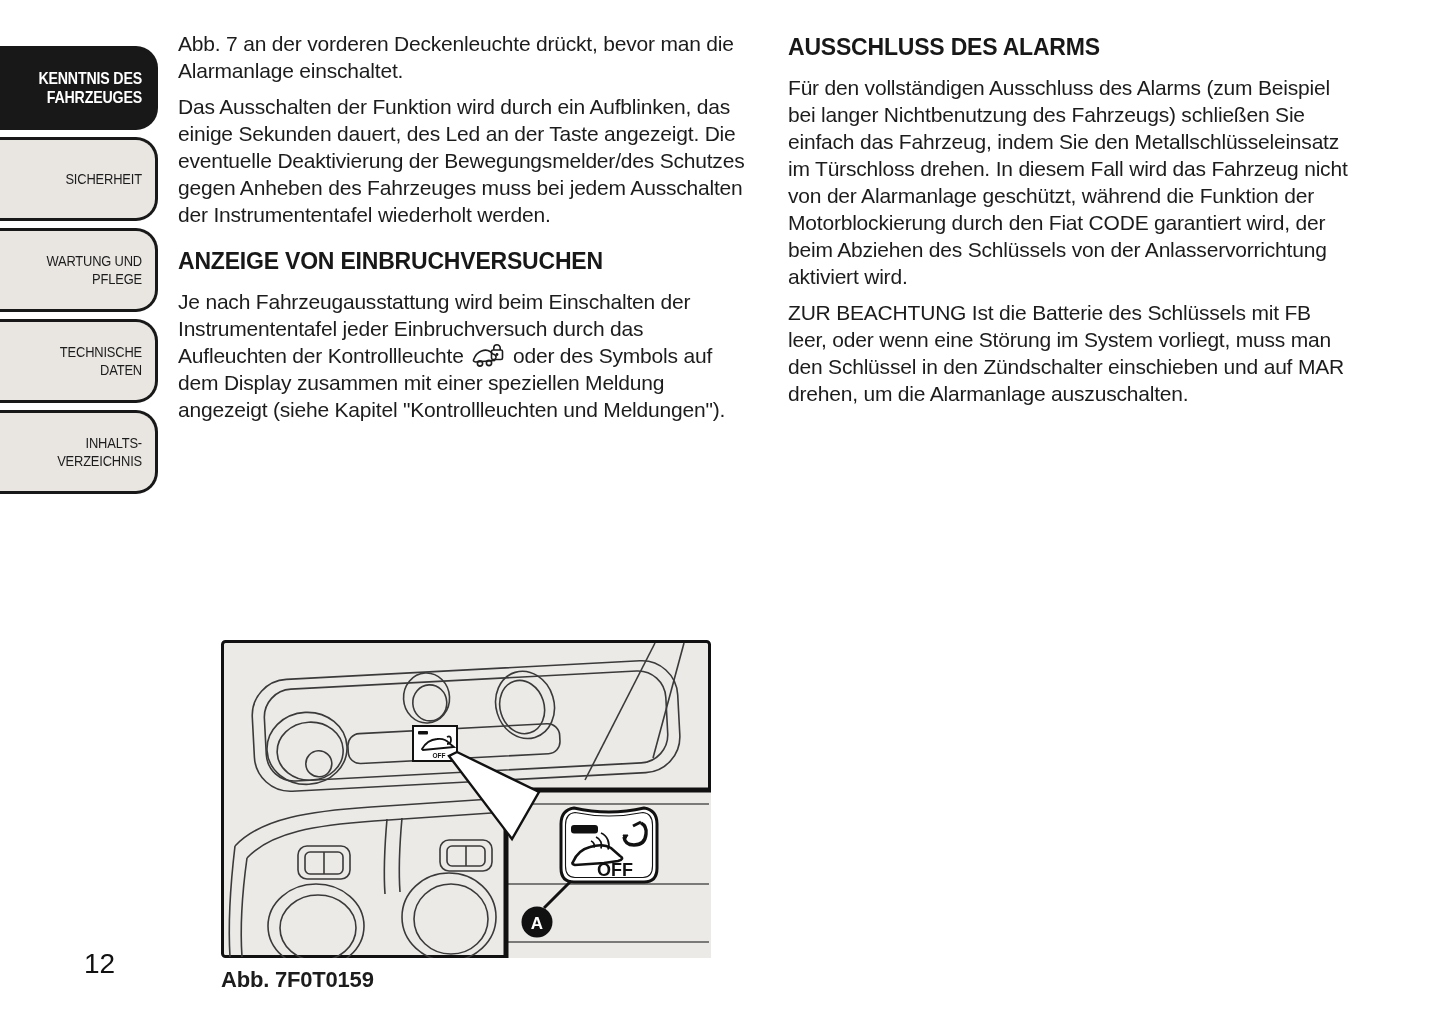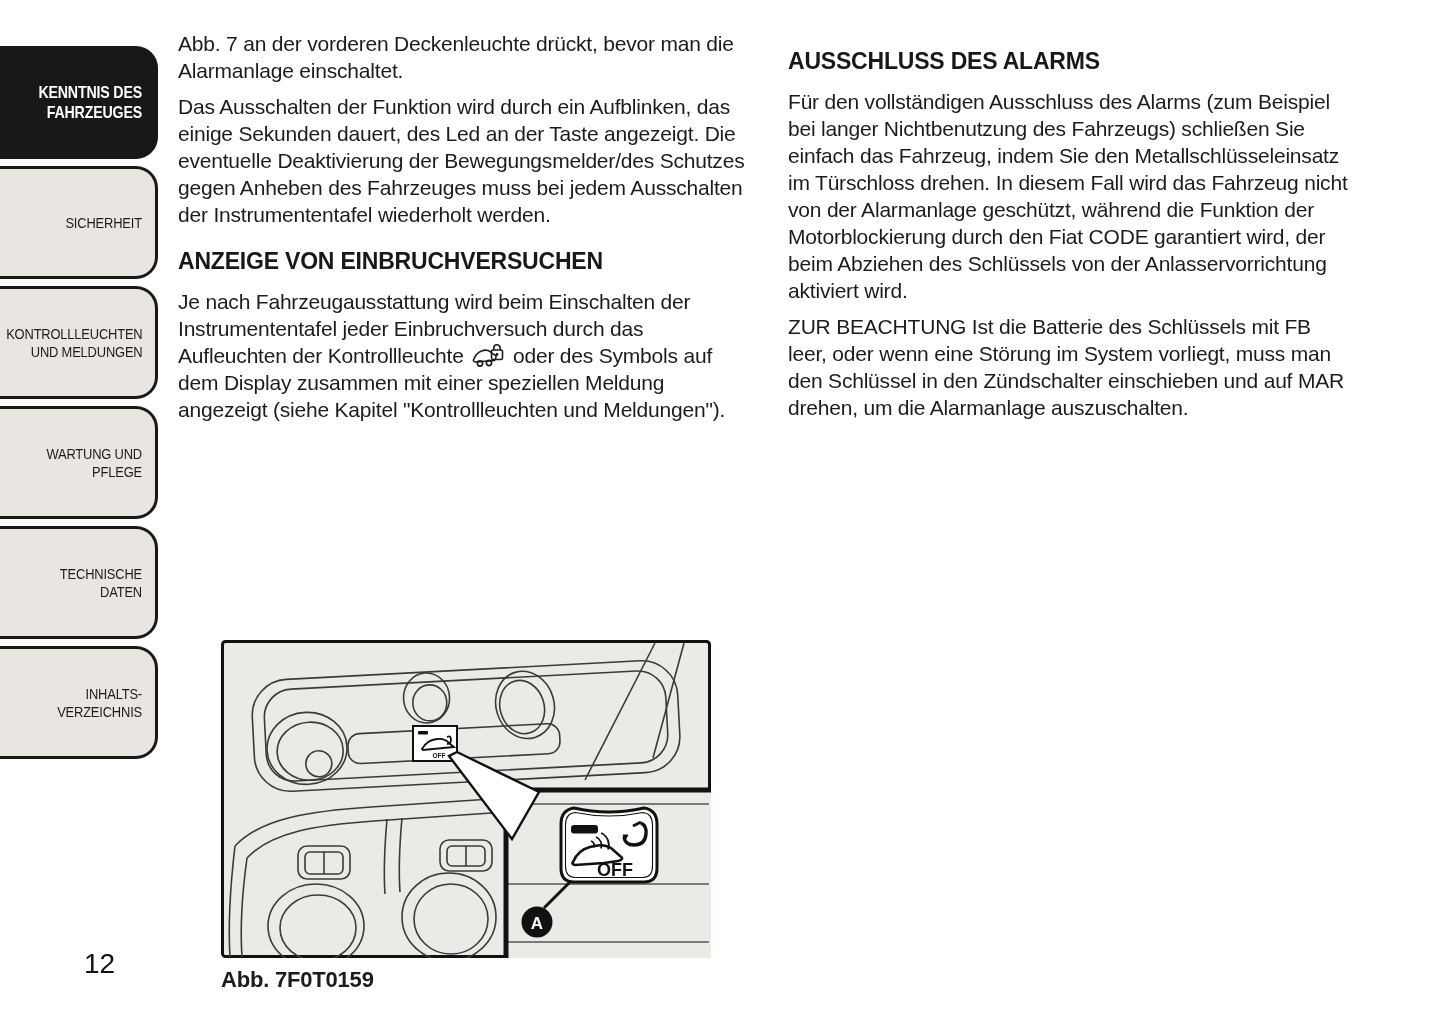--- a/index.html
+++ b/index.html
@@ -9,21 +9,21 @@
     width: 1445px; height: 1026px;
     background:#ffffff;
     font-family: "Liberation Sans", sans-serif;
     color:#1c1c1c;
     overflow: hidden;
   }
 
   
   .sidebar { position:absolute; left:0; top:46px; width:158px; }
   .tab {
-    width:158px; height:113px;
+    width:158px; height:84px;
     margin-bottom:7px;
     background:#e9e6e2;
     border:3px solid #181818;
     border-left:none;
     border-radius:0 22px 22px 0;
     display:flex; align-items:center; justify-content:flex-end;
     padding-right:13px;
     text-align:right;
     font-size:15px; line-height:1.18;
     letter-spacing:-0.2px;
@@ -46,44 +46,41 @@
   .col-right { left:788px; width:566px; }
   .col p {
     margin:0 0 9px 0;
     font-size:21px; line-height:27px; letter-spacing:-0.2px;
   }
   .col h2 {
     margin:20px 0 14px 0;
     font-size:23px; line-height:26px; letter-spacing:-0.2px;
     font-weight:bold; color:#181818;
   }
-  .col-right h2 { margin-top:18px; }
+  .col-right h2 { margin-top:4px; }
   .inline-icon { display:inline-block; vertical-align:-5px; margin:0 3px; }
 
   
   .figure-wrap { position:absolute; left:221px; top:640px; width:416px; }
   .figure-captions {
     display:flex; justify-content:flex-start;
     margin-top:5px; font-size:22px; font-weight:600; letter-spacing:-0.2px;
   }
 </style>
 </head>
 <body>
 
 <div class="page">
 
   <aside class="sidebar">
     <div class="tab active">
         <span>KENNTNIS DES FAHRZEUGES</span>
       </div>
     <div class="tab">
         <span>SICHERHEIT</span>
-      </div>
-    <div class="tab">
-        <span>KONTROLLLEUCHTEN UND MELDUNGEN</span>
       </div>
     <div class="tab">
         <span>WARTUNG UND PFLEGE</span>
       </div>
     <div class="tab">
         <span>TECHNISCHE DATEN</span>
       </div>
     <div class="tab">
         <span>INHALTS-VERZEICHNIS</span>
       </div>

